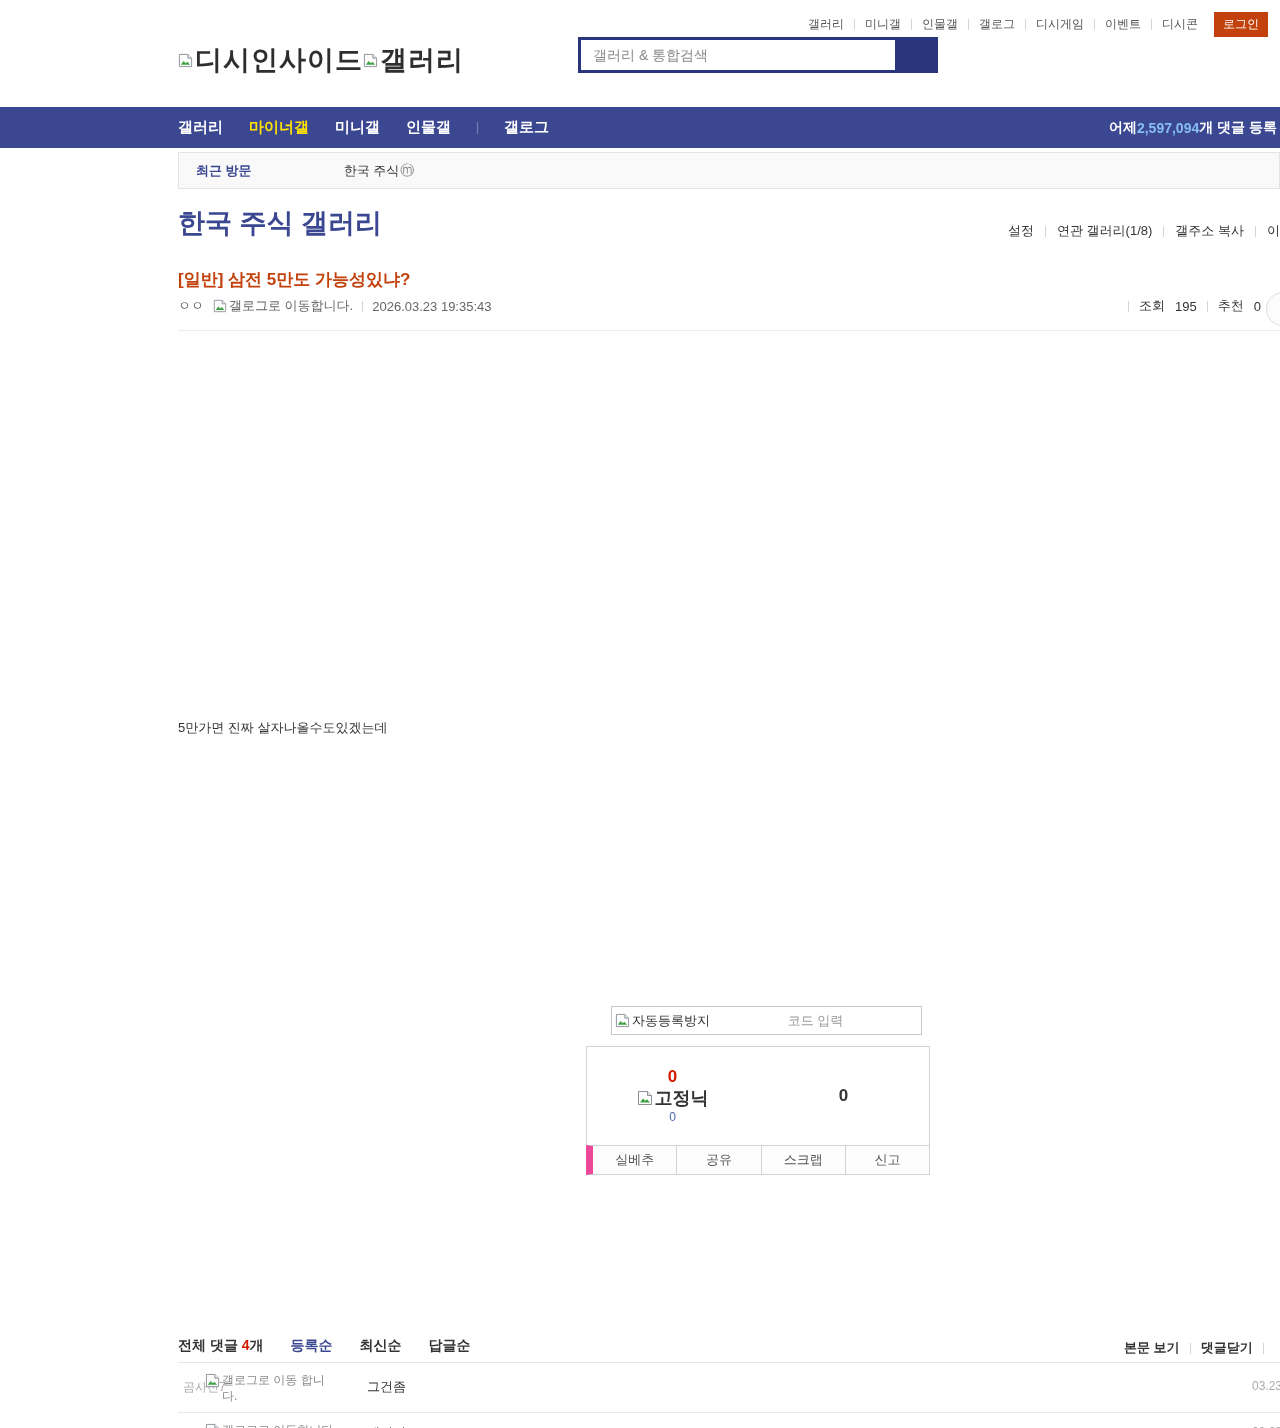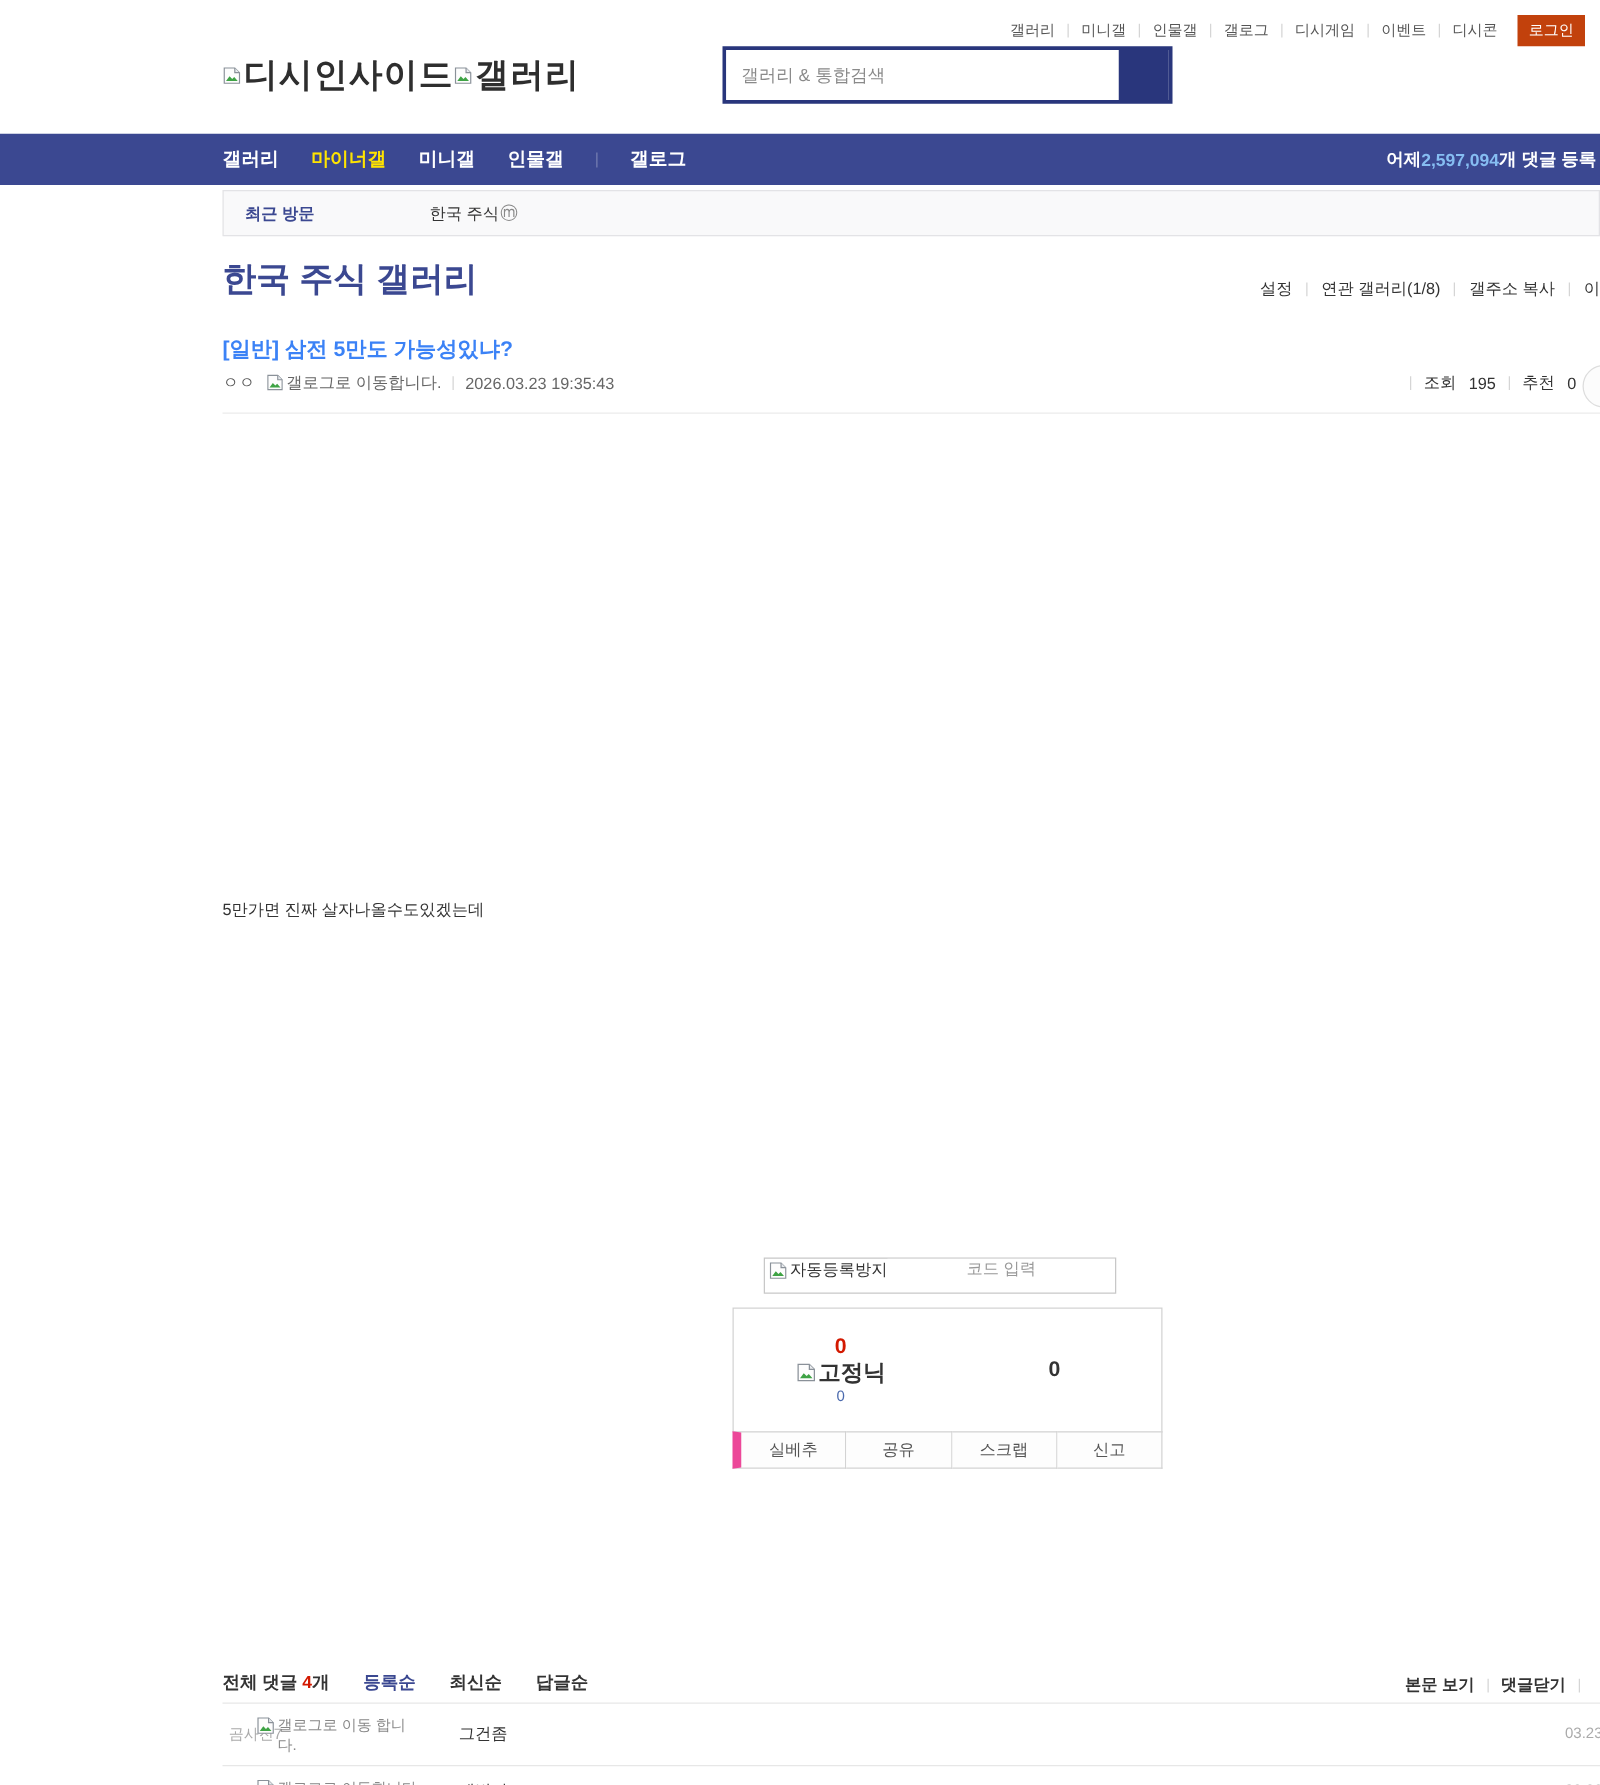--- a/index.html
+++ b/index.html
@@ -12,21 +12,21 @@
   
   .topbar { position:absolute; top:12px; right:12px; display:flex; align-items:center; gap:10px; font-size:12px; color:#555; }
   .topbar .tlink { cursor:pointer; }
   .login-btn { background:#c2410c; color:#fff; padding:4px 9px; font-size:12px; margin-left:6px; cursor:pointer; }
 
   
   .logo { position:absolute; left:178px; top:42px; display:flex; align-items:center; font-size:27px; font-weight:bold; color:#2e2e2e; letter-spacing:1px; cursor:pointer; }
   .bimg { flex:none; margin-right:2px; }
 
   
-  .search-box { position:absolute; left:578px; top:37px; width:360px; height:46px; border:3px solid #29367c; background:#fff; display:flex; }
+  .search-box { position:absolute; left:578px; top:37px; width:360px; height:36px; border:3px solid #29367c; background:#fff; display:flex; }
   .search-box input { flex:1; border:none; outline:none; font-size:14px; padding:0 12px; color:#333; font-family:inherit; }
   .search-box input::placeholder { color:#8a8a8a; }
   .search-btn { width:40px; background:#29367c; border:none; cursor:pointer; }
 
   
   .nav { position:absolute; left:0; top:107px; width:1280px; height:41px; background:#3b4891; }
   .nav-inner { position:absolute; left:178px; top:0; height:41px; display:flex; align-items:center; gap:26px; }
   .nav-item { color:#fff; font-size:15px; font-weight:bold; cursor:pointer; }
   .nav-item.active { color:#ffe400; }
   .nav .sep { background:rgba(255,255,255,.3); height:12px; }
@@ -38,32 +38,32 @@
   .crumb-label { color:#3b4891; font-size:13px; font-weight:bold; margin-left:17px; cursor:pointer; }
   .crumb-gallery { color:#333; font-size:13px; margin-left:92px; cursor:pointer; display:flex; align-items:center; }
   .crumb-badge { color:#888; font-size:14px; margin-left:1px; }
 
   
   .gtitle { position:absolute; left:178px; top:205px; font-size:27px; font-weight:bold; color:#3b4891; cursor:pointer; }
   .glinks { position:absolute; left:1008px; top:222px; display:flex; align-items:center; gap:11px; font-size:13px; color:#333; white-space:nowrap; }
   .glinks span[data-interactable="true"] { cursor:pointer; }
 
   
-  .post-title { position:absolute; left:178px; top:268px; font-size:17px; font-weight:bold; color:#3b82f6; }
+  .post-title { position:absolute; left:178px; top:268px; font-size:17px; font-weight:bold; color:#c2410c; }
   .post-meta { position:absolute; left:178px; top:297px; display:flex; align-items:center; gap:9px; font-size:13px; color:#666; }
   .post-meta .nick { color:#555; }
   .post-meta-right { position:absolute; left:1128px; top:297px; display:flex; align-items:center; gap:10px; font-size:13px; color:#333; white-space:nowrap;text-align:right; }
   .meta-pill { position:absolute; left:1266px; top:292px; width:52px; height:34px; border:1px solid #ddd; border-radius:17px; background:#fcfcfc; }
   .post-head-line { position:absolute; left:178px; top:330px; width:1102px; height:1px; background:#ececec; }
 
   
   .post-body { position:absolute; left:178px; top:719px; font-size:13px; color:#333; }
 
   
-  .captcha { position:absolute; left:611px; top:1006px; width:282px; height:29px; border:1px solid #c8c8c8; display:flex; align-items:flex-start; }
+  .captcha { position:absolute; left:611px; top:1006px; width:311px; height:29px; border:1px solid #c8c8c8; display:flex; align-items:center; }
   .captcha-label { display:flex; align-items:center; font-size:13px; color:#333; padding-left:3px; white-space:nowrap; }
   .captcha input { flex:1; border:none; outline:none; font-size:13px; text-align:center; color:#333; font-family:inherit; min-width:0; }
   .captcha input::placeholder { color:#999; }
 
   
   .vote-box { position:absolute; left:586px; top:1046px; width:344px; height:100px; border:1px solid #d3d3d3; display:flex; }
   .vote-half { flex:1; display:flex; flex-direction:column; align-items:center; justify-content:center; }
   .vote-up-num { color:#d31900; font-size:17px; font-weight:bold; line-height:20px; cursor:pointer; }
   .vote-fixed { display:flex; align-items:center; font-size:18px; font-weight:bold; color:#333; line-height:22px; }
   .vote-fixed-num { color:#4a69ad; font-size:12px; line-height:16px; }

